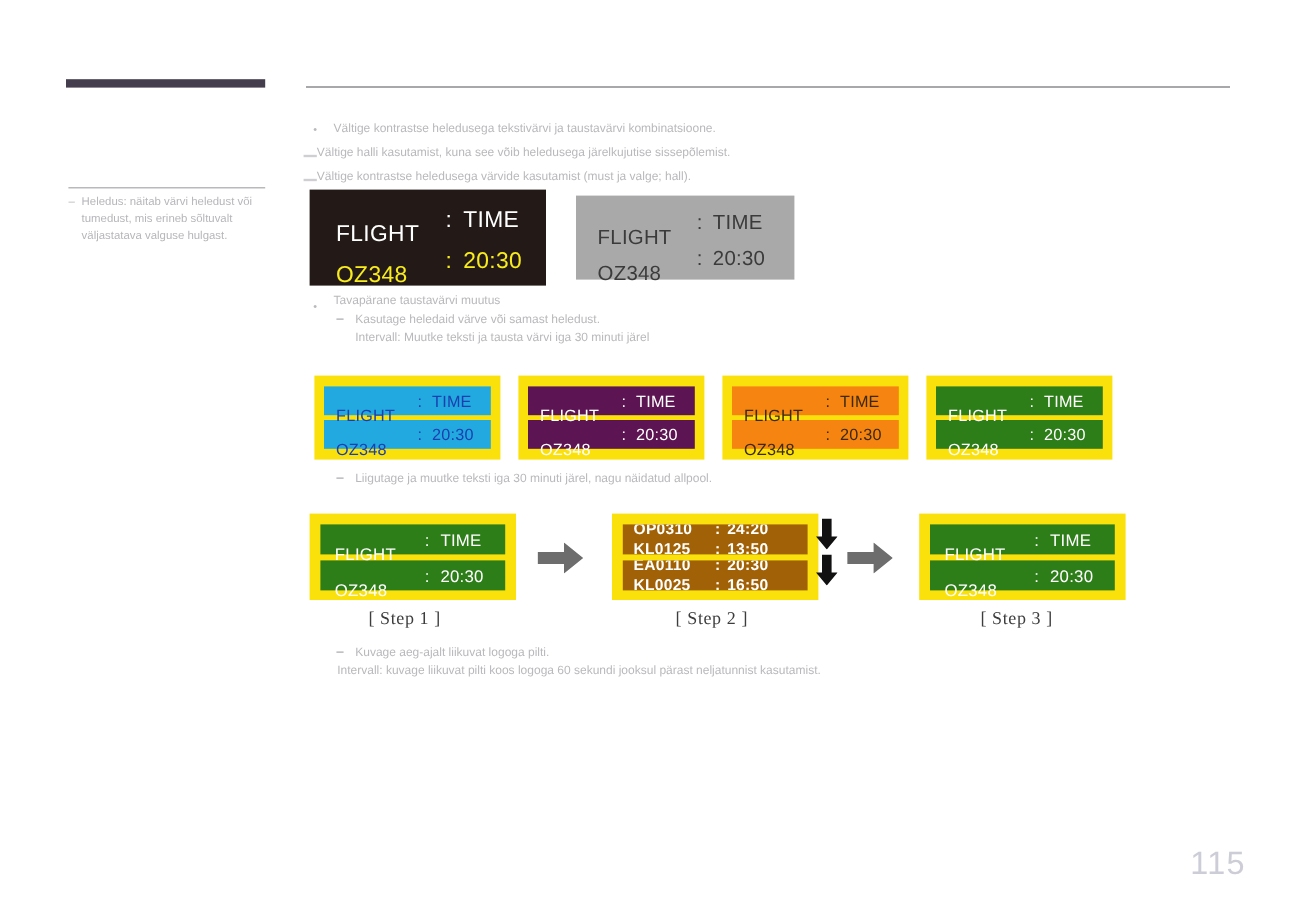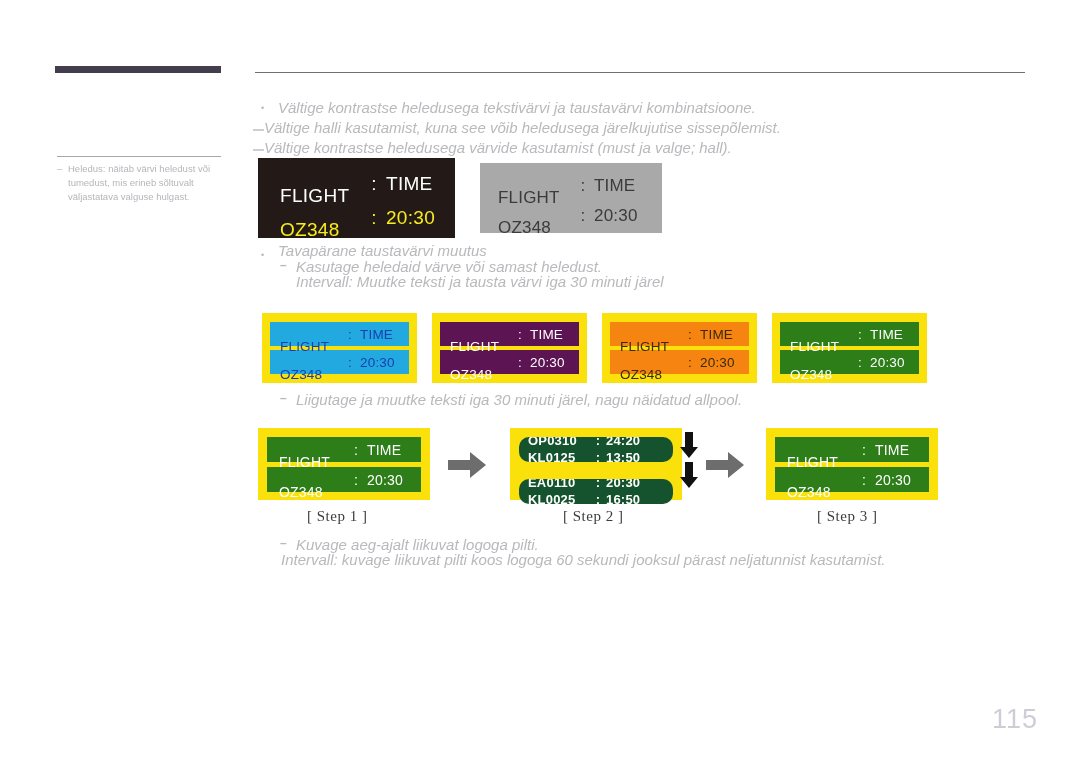--- a/index.html
+++ b/index.html
@@ -58,25 +58,24 @@
     top: 0;
   }
   .side-note .txt {
     display: block;
     padding-left: 11px;
   }
 
   
   .txt-line {
     position: absolute;
-    font-size: 15px;
+    font-size: 10px;
     line-height: 14px;
     color: #b9b9bd;
     white-space: nowrap;
-    font-style: italic;
   }
   .bullet-dot {
     position: absolute;
     font-size: 9px;
     color: #b9b9bd;
   }
   .bullet-dash {
     position: absolute;
     font-size: 12px;
     color: #b9b9bd;
@@ -176,26 +175,25 @@
   .panel-scroll {
     position: absolute;
     left: 510px; top: 428px;
     width: 172px; height: 72px;
     background: #fbe10c;
     padding: 9px 9px;
     box-sizing: border-box;
   }
   .panel-scroll .scroll-bar {
     height: 25px;
-    background: #14532d;
+    background: #a16207;
     overflow: hidden;
     position: relative;
-    border-radius: 10px;
-  }
-  .panel-scroll .scroll-bar.sb2 { margin-top: 17px; }
+  }
+  .panel-scroll .scroll-bar.sb2 { margin-top: 5px; }
   .panel-scroll .scroll-inner {
     position: absolute;
     left: 0;
     width: 100%;
   }
   .panel-scroll .sline {
     display: flex;
     align-items: center;
     height: 17px;
     font-size: 13px;

